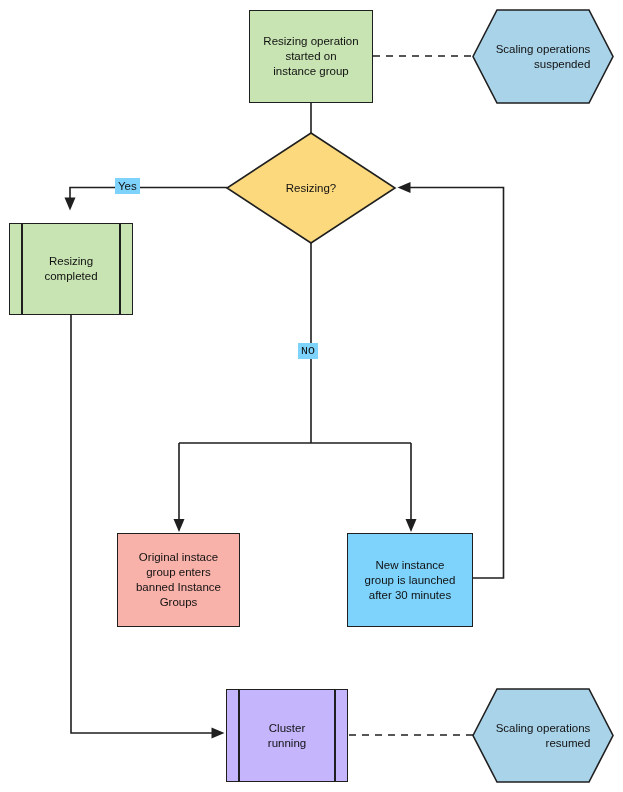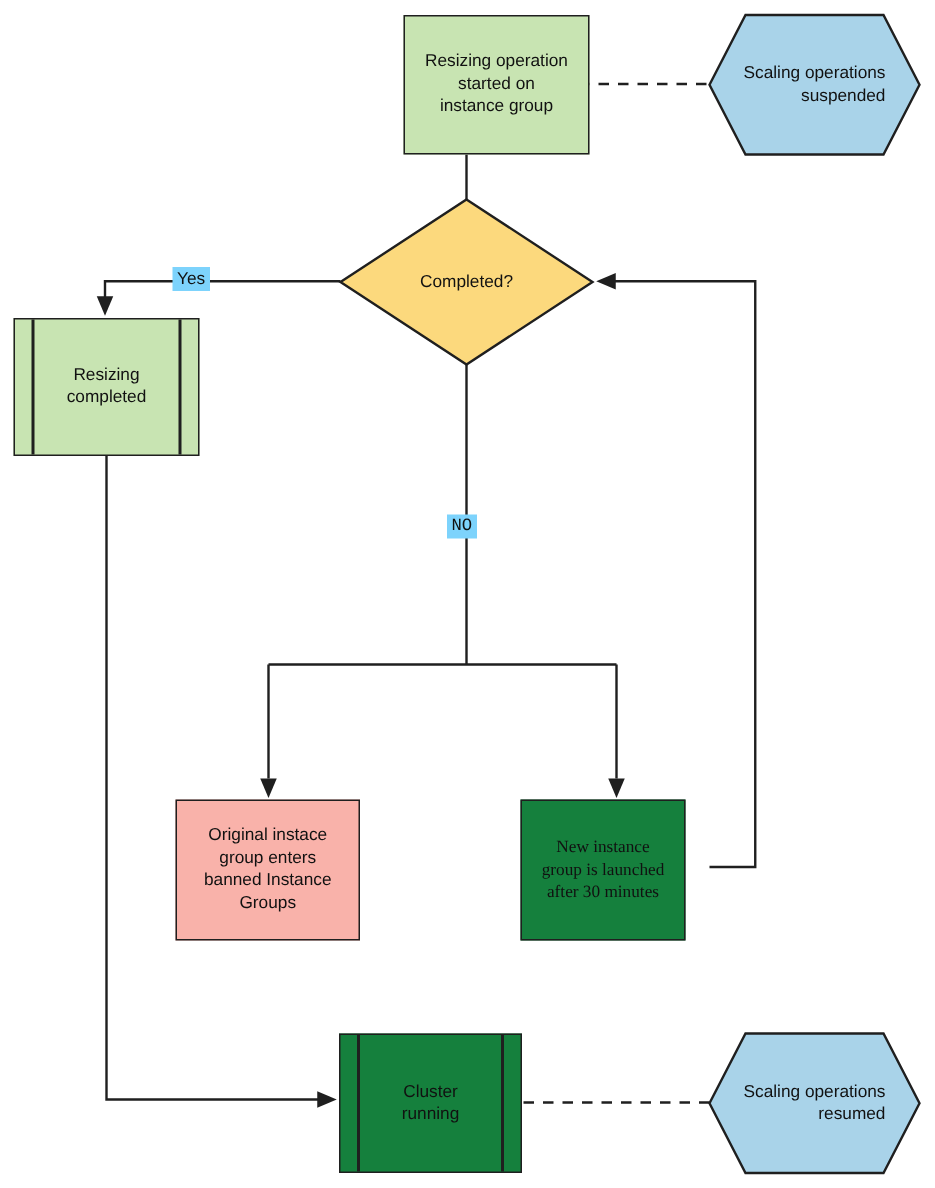--- a/index.html
+++ b/index.html
@@ -64,54 +64,54 @@
     <polygon class="arrowhead" points="397.5,187.5 410.5,182 410.5,193"></polygon>
     <path class="wire" d="M71,303 V733 H212"></path>
     <polygon class="arrowhead" points="224.5,733 211.5,727.5 211.5,738.5"></polygon>
     <path class="wire dashed" d="M349,735 H473"></path>
 
     <polygon class="shape" points="311,133 395,188 311,243 227,188" fill="#fcd97d"></polygon>
     <polygon class="shape" points="473,56.5 497,10 589,10 613,56.5 589,103 497,103" fill="#a9d3e9"></polygon>
     <polygon class="shape" points="473,735.5 497,689 589,689 613,735.5 589,782 497,782" fill="#a9d3e9"></polygon>
   </svg>
 
-  <div class="node" style="left: 249px; top: 10px; width: 124px; height: 93px; background-color: rgb(200, 228, 178); margin-left: 20px;">
+  <div class="node" style="left: 249px; top: 10px; width: 124px; height: 93px; background-color: rgb(200, 228, 178);">
     <span>Resizing operation
 started on
 instance group</span>
   </div>
 
-  <div class="node" style="left: 9px; top: 212px; width: 124px; height: 92px; background-color: rgb(200, 228, 178);">
+  <div class="node" style="left: 9px; top: 223px; width: 124px; height: 92px; background-color: rgb(200, 228, 178);">
     <span class="bar left"></span>
     <span class="bar right"></span>
     <span>Resizing
 completed</span>
   </div>
 
   <div class="node" style="left: 117px; top: 533px; width: 123px; height: 94px; background-color: rgb(249, 178, 170);">
     <span>Original instace
 group enters
 banned Instance
 Groups</span>
   </div>
 
-  <div class="node" style="left: 347px; top: 533px; width: 110px; height: 94px; background-color: #15803d; font-family: Liberation Serif, serif;">
+  <div class="node" style="left: 347px; top: 533px; width: 126px; height: 94px; background-color: #7dd3fc;">
     <span>New instance
 group is launched
 after 30 minutes</span>
   </div>
 
-  <div class="node" style="left: 226px; top: 689px; width: 122px; height: 93px; background-color: #15803d;">
+  <div class="node" style="left: 226px; top: 689px; width: 122px; height: 93px; background-color: #c4b5fd;">
     <span class="bar left"></span>
     <span class="bar right"></span>
     <span>Cluster
 running</span>
   </div>
 
-  <div class="overlay-label" style="left:227px;top:133px;width:168px;height:110px;">Completed?</div>
+  <div class="overlay-label" style="left:227px;top:133px;width:168px;height:110px;">Resizing?</div>
 
   <div class="overlay-label" style="left:473px;top:10px;width:140px;height:93px;">Scaling operations
 suspended</div>
 
   <div class="overlay-label" style="left:473px;top:689px;width:140px;height:93px;">Scaling operations
 resumed</div>
 
   <div class="edge-label" style="left:115px;top:178px;">Yes</div>
   <div class="edge-label" style="left:298px;top:343px;font-family:Liberation Mono, monospace;">NO</div>
 

